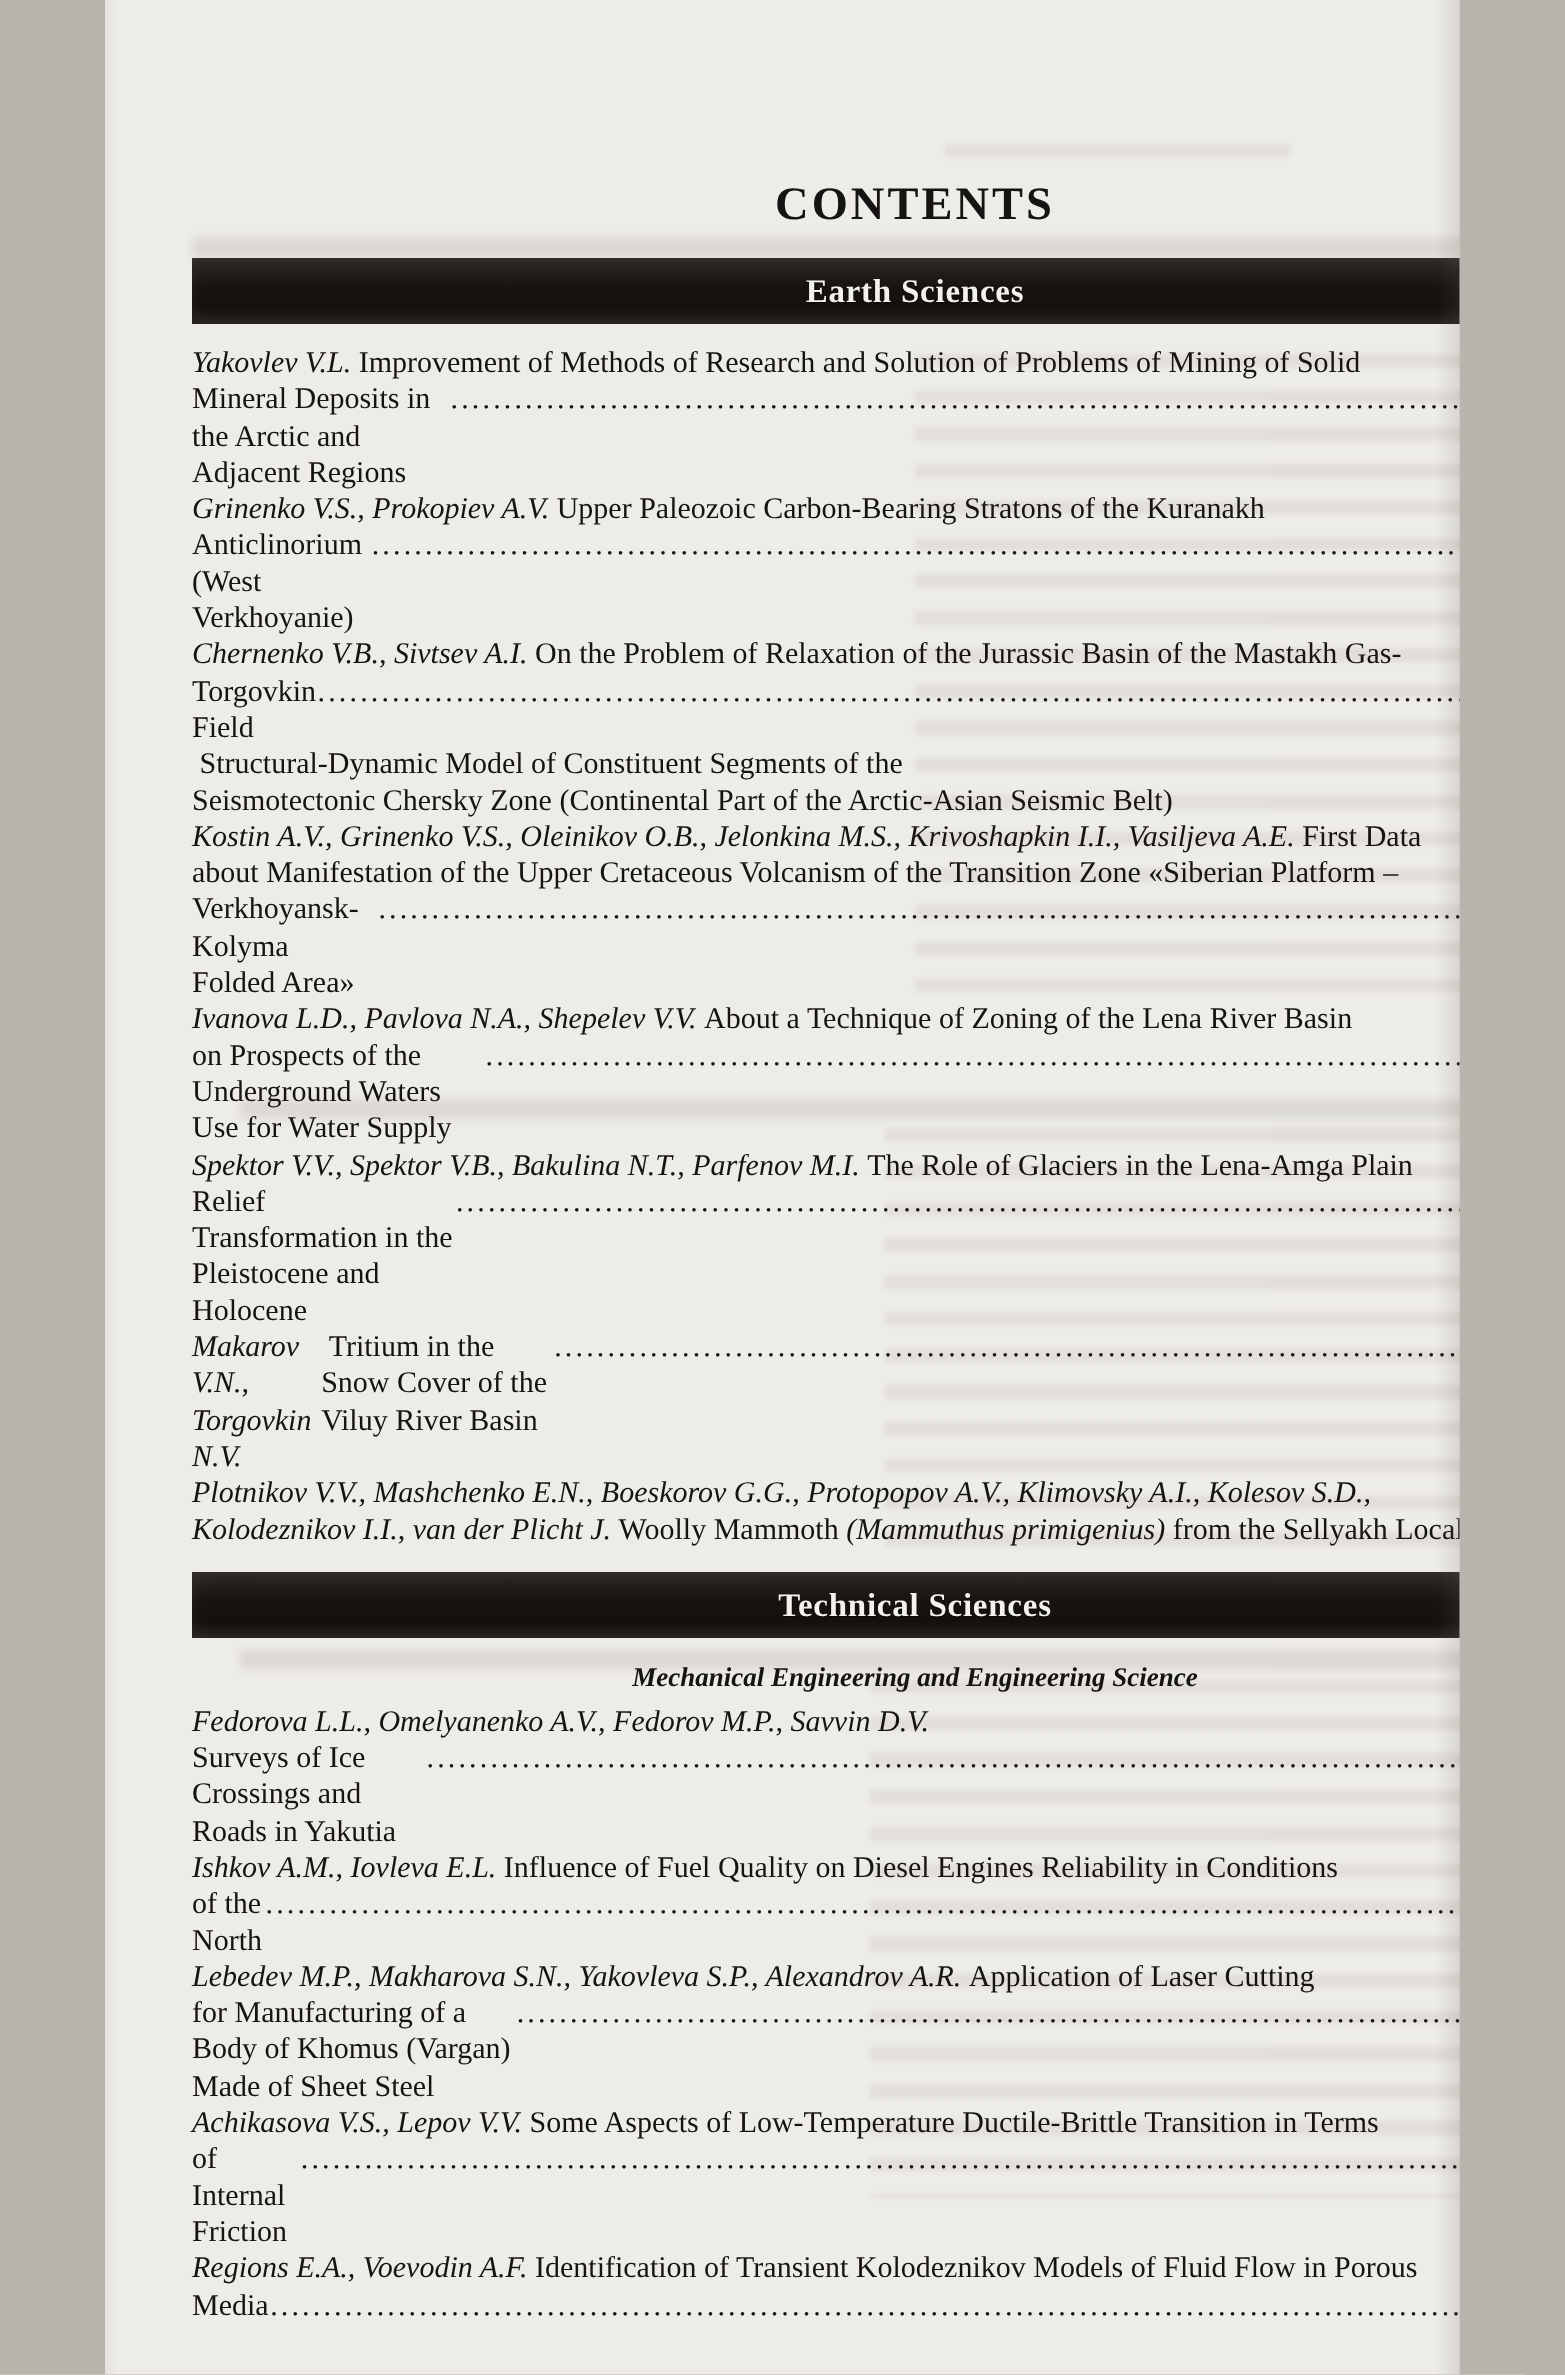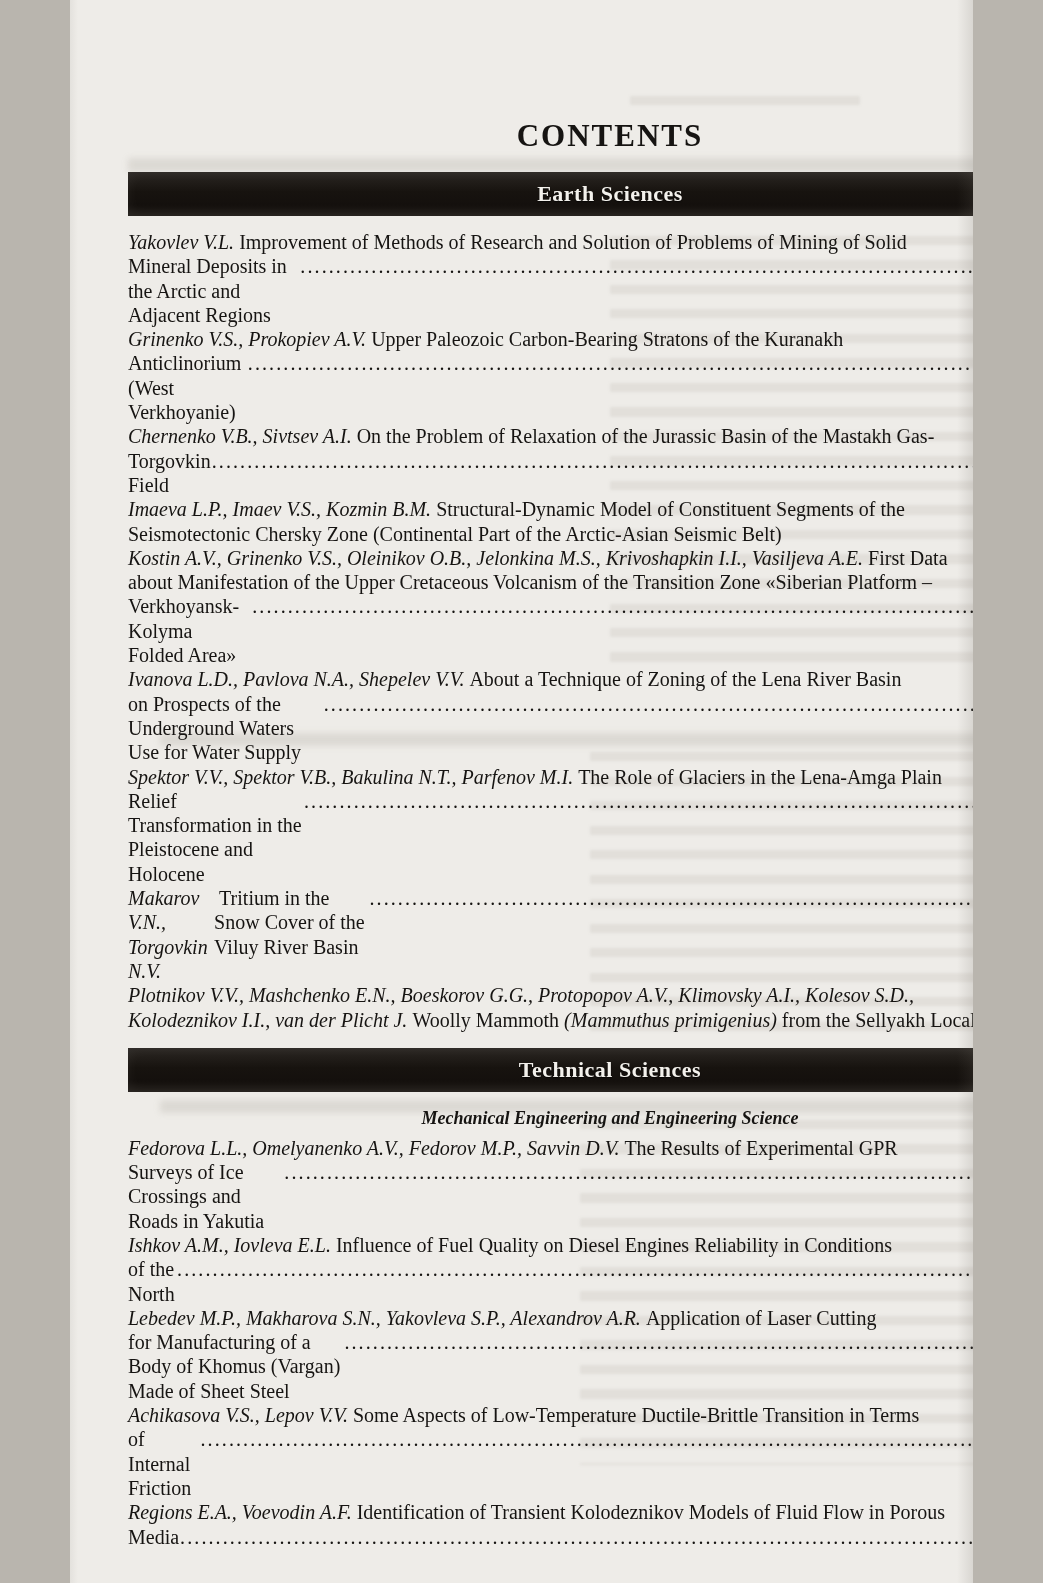--- a/index.html
+++ b/index.html
@@ -112,21 +112,20 @@
           <div class="line">
             <span class="seg it">Chernenko V.B., Sivtsev A.I.</span>
             <span class="seg"> On the Problem of Relaxation of the Jurassic Basin of the Mastakh Gas-</span>
           </div>
           <div class="line">
             <span class="seg">Torgovkin Field</span>
             <span class="leader">....................................................................................................................................................................................................................................................................</span>
             <span class="pagenum">16</span>
           </div>
           <div class="line">
-            <span class="seg it">Imaeva L.P., Imaev V.S., Kozmin B.M.</span>
             <span class="seg"> Structural-Dynamic Model of Constituent Segments of the</span>
           </div>
           <div class="line">
             <span class="seg">Seismotectonic Chersky Zone (Continental Part of the Arctic-Asian Seismic Belt)</span>
             <span class="leader"></span>
             <span class="pagenum">22</span>
           </div>
           <div class="line">
             <span class="seg it">Kostin A.V., Grinenko V.S., Oleinikov O.B., Jelonkina M.S., Krivoshapkin I.I., Vasiljeva A.E.</span>
             <span class="seg"> First Data</span>
@@ -175,21 +174,20 @@
             <span class="pagenum">55</span>
           </div>
         </div>
         <div class="banner">
           <span class="banner-text">Technical Sciences</span>
         </div>
         <div class="section-body">
           <div class="subheading">Mechanical Engineering and Engineering Science</div>
           <div class="line">
             <span class="seg it">Fedorova L.L., Omelyanenko A.V., Fedorov M.P., Savvin D.V.</span>
-            <span class="seg"> The Results of Experimental GPR</span>
           </div>
           <div class="line">
             <span class="seg">Surveys of Ice Crossings and Roads in Yakutia </span>
             <span class="leader">....................................................................................................................................................................................................................................................................</span>
             <span class="pagenum">61</span>
           </div>
           <div class="line">
             <span class="seg it">Ishkov A.M., Iovleva E.L.</span>
             <span class="seg"> Influence of Fuel Quality on Diesel Engines Reliability in Conditions</span>
           </div>

